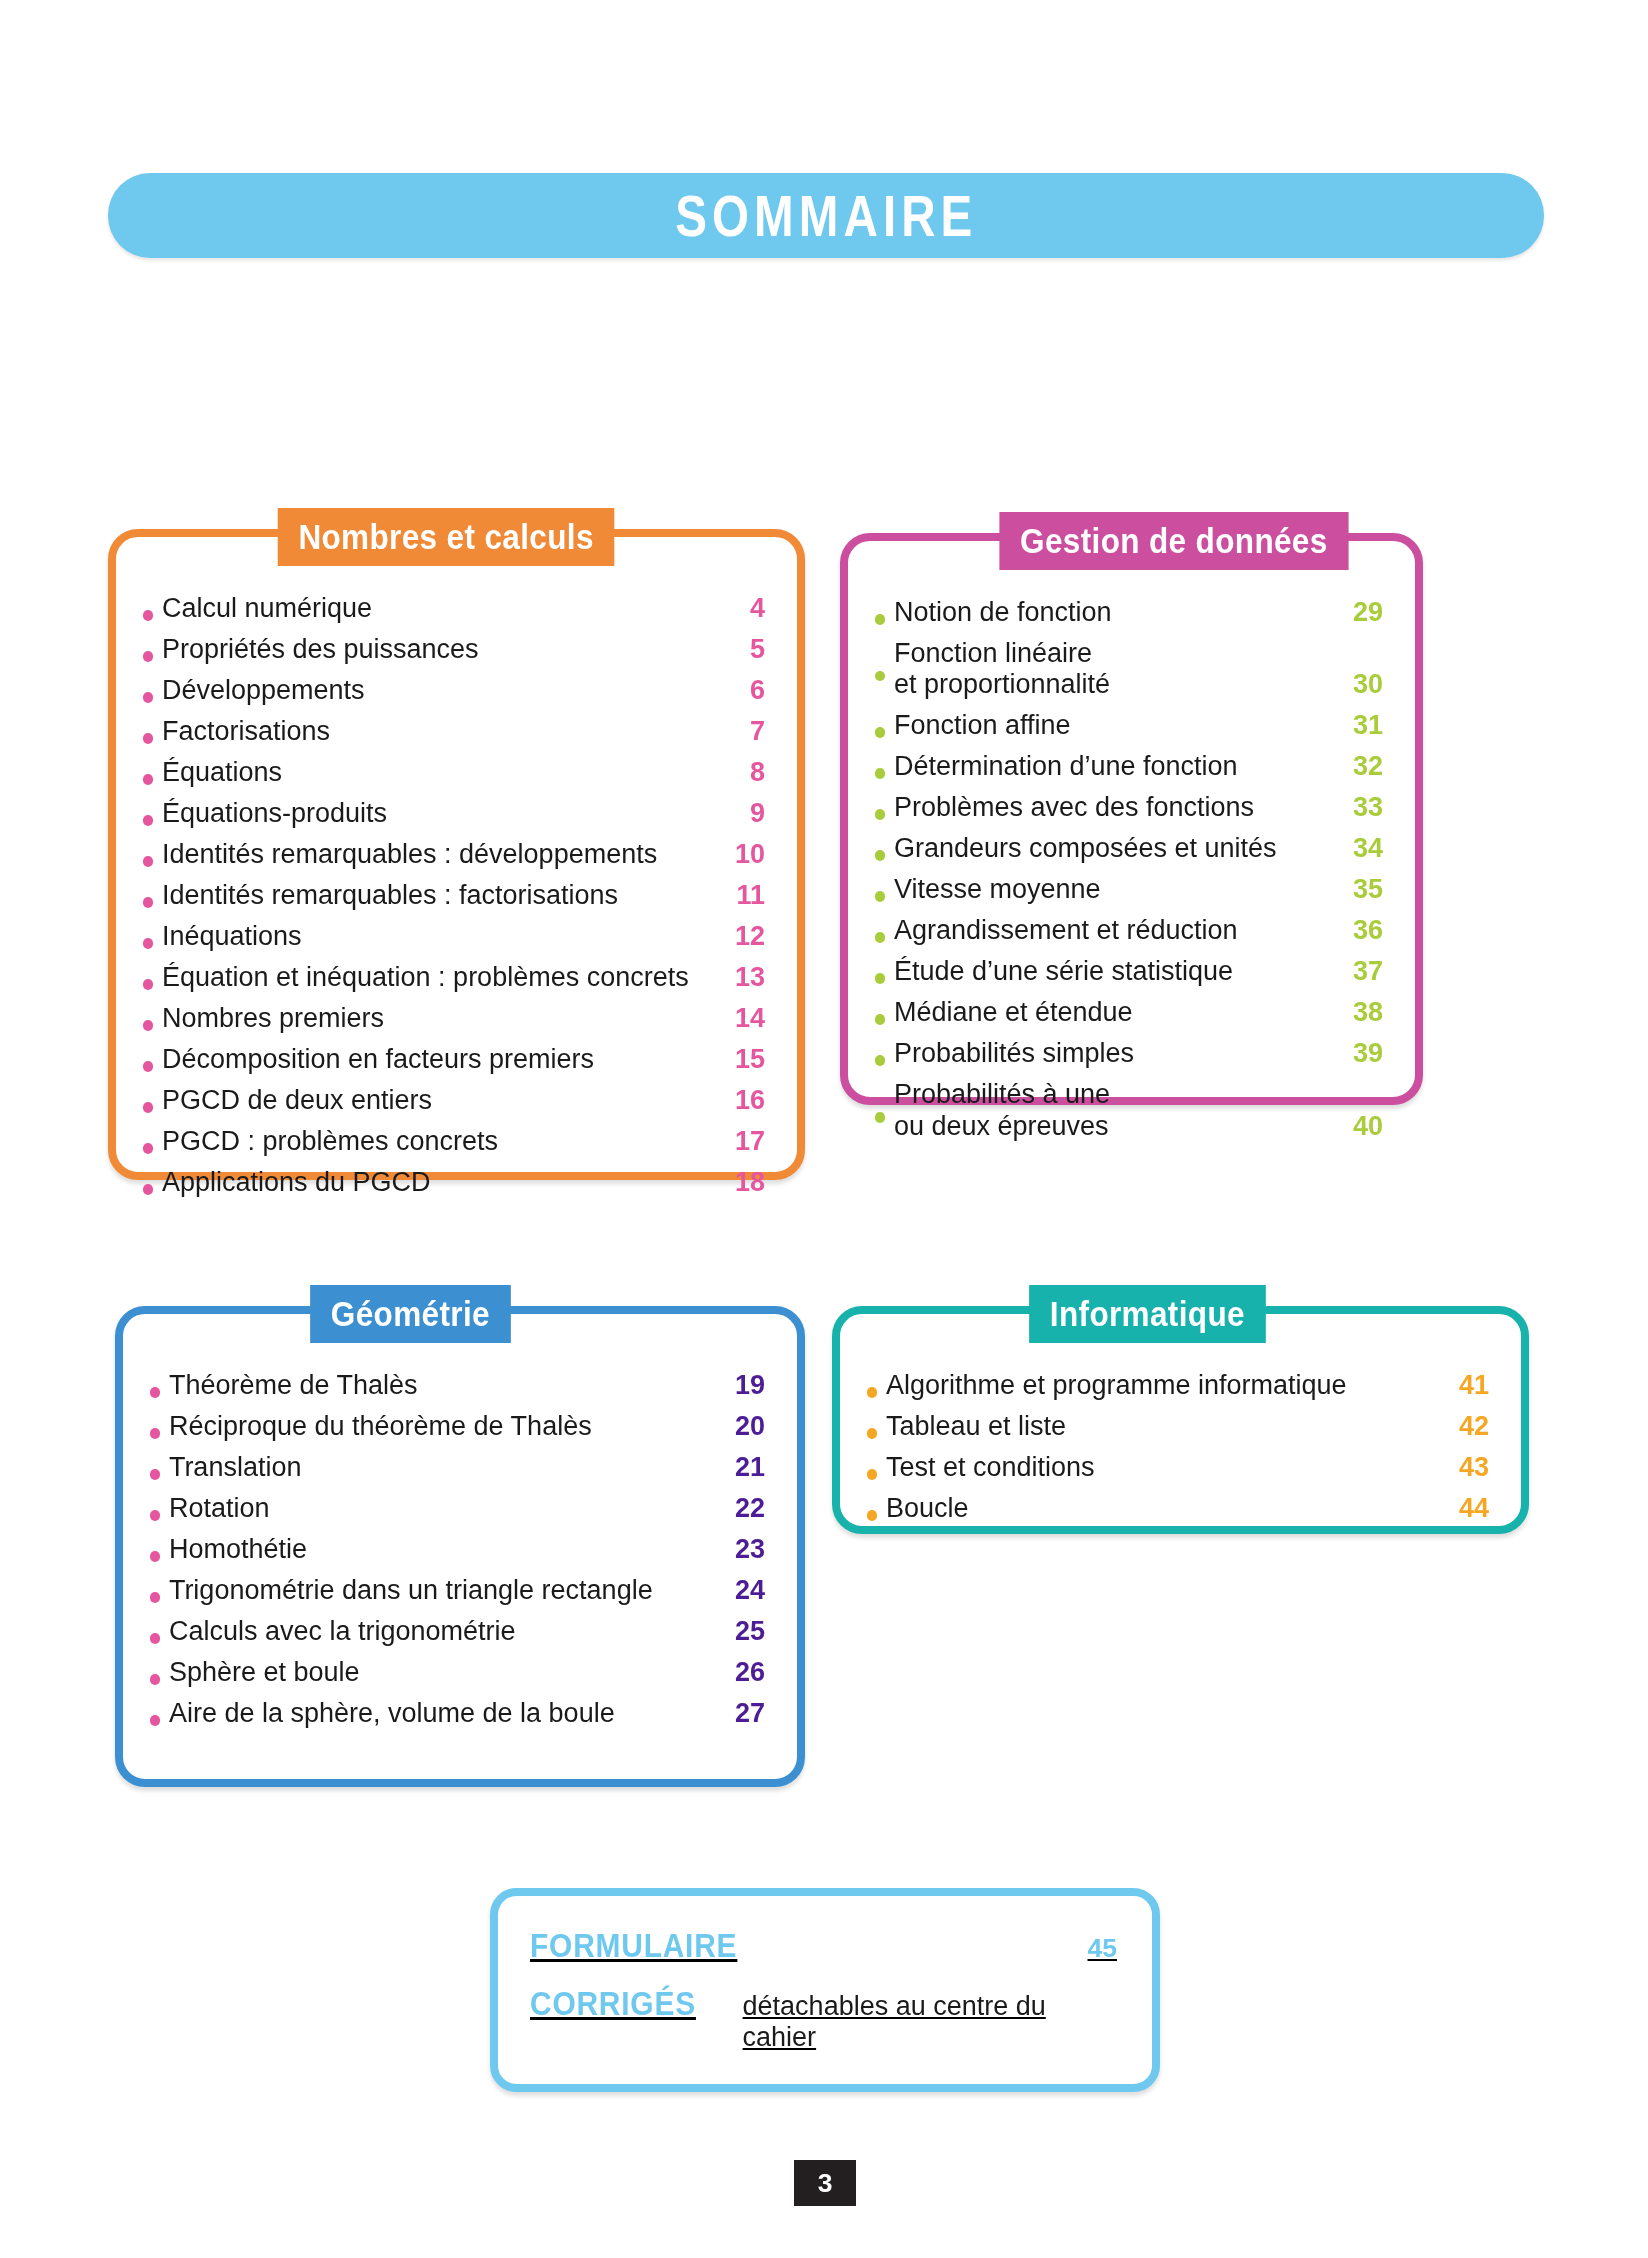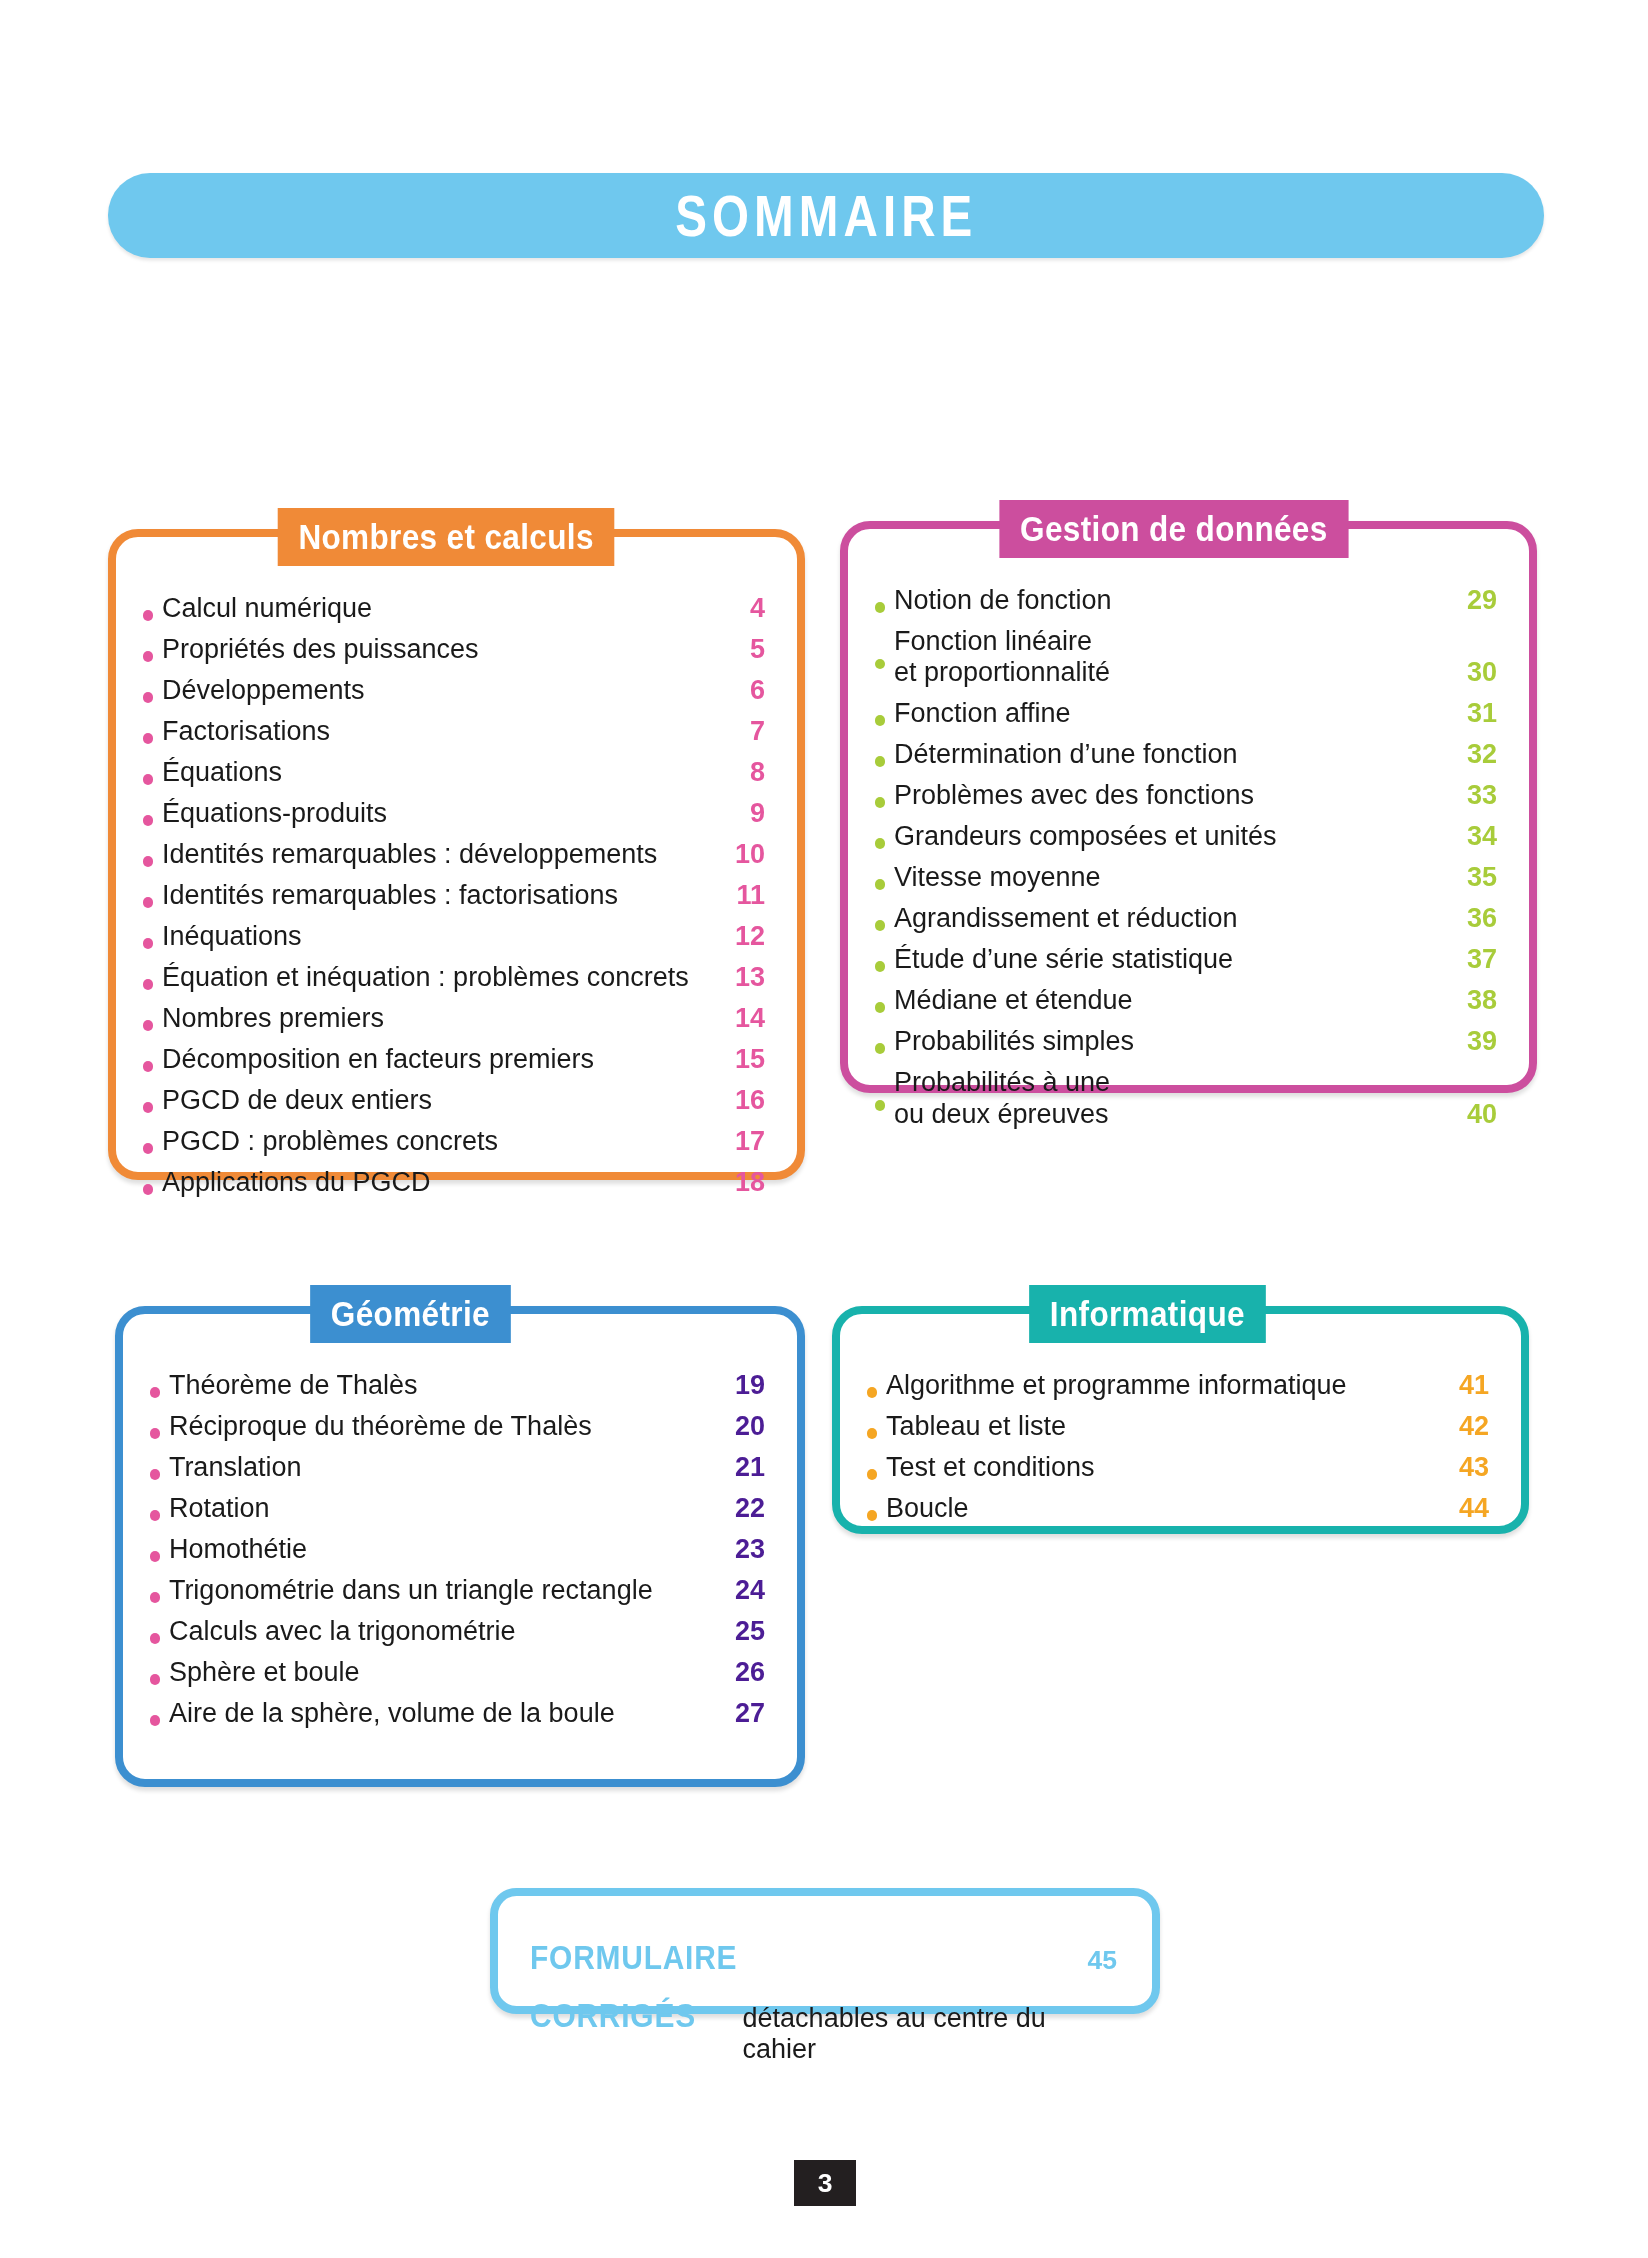--- a/index.html
+++ b/index.html
@@ -126,42 +126,43 @@
 
   .theme-teal { border-color: #18B2AC; }
   .theme-teal .card-title { background: #18B2AC; }
   .theme-teal .toc-bullet { background: #F5A623; }
   .theme-teal .toc-page { color: #F5A623; }
 
   
   #card-nombres     { left: 108px;  top: 529px;  width: 697px;  height: 651px; }
   #card-nombres .card-title   { left: 143px; }
 
-  #card-gestion     { left: 840px;  top: 521px;  width: 697px;  height: 572px; }
+  #card-gestion     { left: 840px;  top: 533px;  width: 583px;  height: 572px; }
   #card-gestion .card-title   { left: 132px; }
 
   #card-geometrie   { left: 115px;  top: 1306px; width: 690px;  height: 481px; }
   #card-geometrie .card-title { left: 176px; }
 
   #card-informatique{ left: 832px;  top: 1306px; width: 697px;  height: 228px; }
   #card-informatique .card-title { left: 176px; }
 
   
   #card-annex {
     position: absolute;
     left: 490px;
     top: 1888px;
     width: 670px;
-    height: 126px;
+    height: 204px;
     border: 8px solid #6FC8EE;
     border-radius: 26.5px;
     background: #ffffff;
     box-shadow: 0 3.5px 4.4px rgba(0,0,0,0.13);
     box-sizing: border-box;
-    padding: 42px 35px 0 32px;
+    padding: 30px 35px 0 32px;
+    text-decoration: underline;
   }
   .annex-row {
     display: flex;
     align-items: baseline;
     margin-bottom: 19.4px;
   }
   .annex-key {
     color: #6FC8EE;
     font-size: 34px;
     font-weight: bold;

